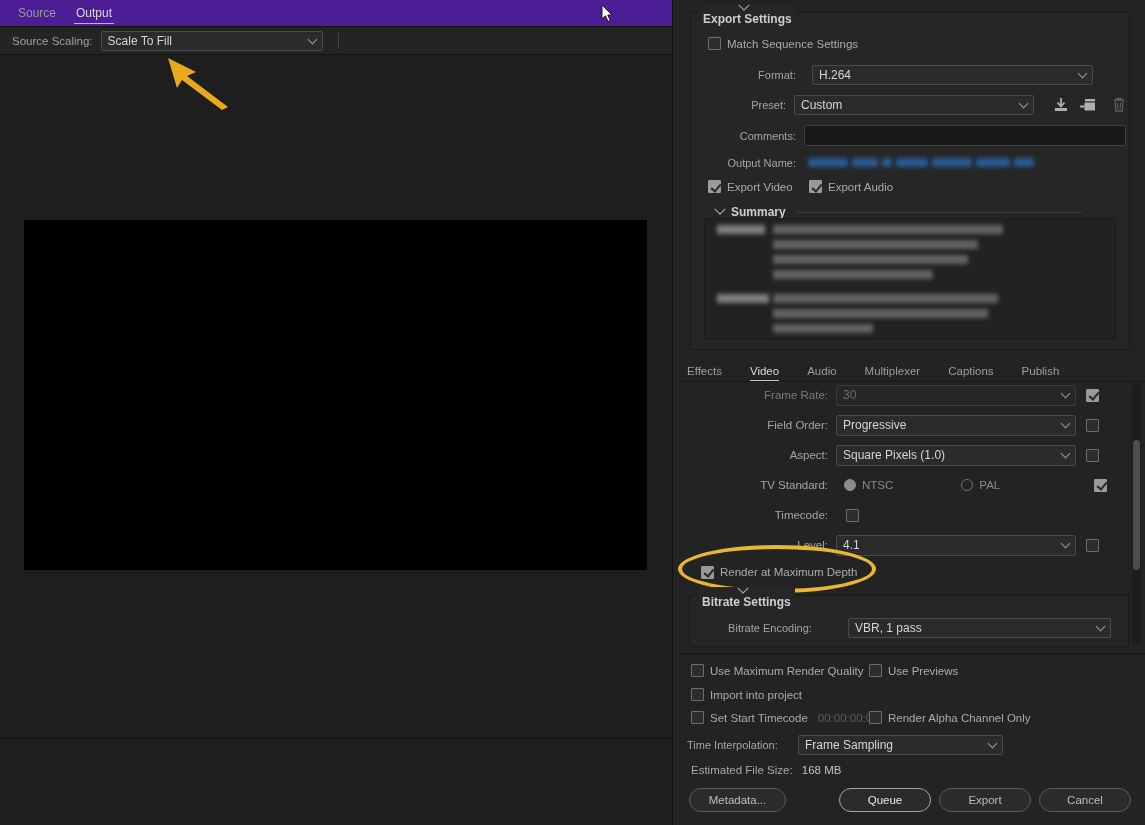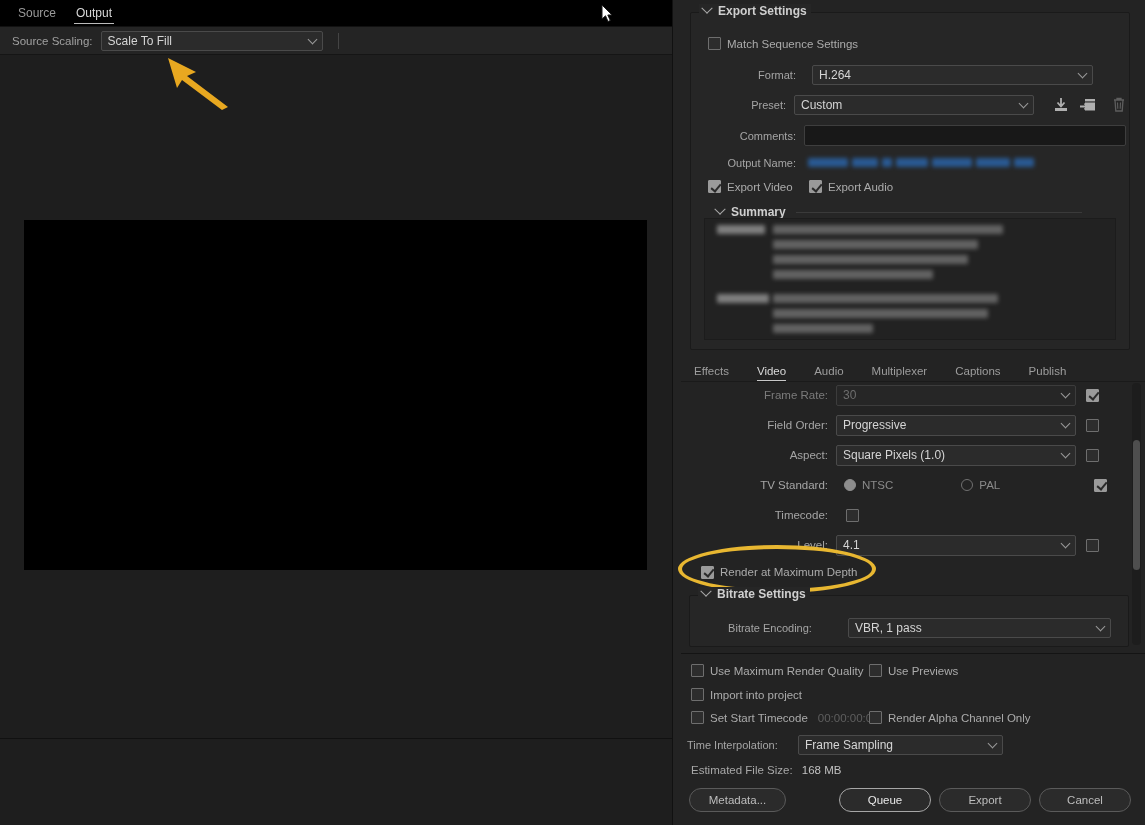--- a/index.html
+++ b/index.html
@@ -13,21 +13,21 @@
   }
   #root { position: relative; width: 1145px; height: 825px; }
 
   
   #left-panel {
     position: absolute; left: 0; top: 0; width: 672px; height: 825px;
     background: #1e1e1e;
   }
   #source-output-tabs {
     position: absolute; left: 0; top: 0; width: 672px; height: 27px;
-    background: #000000; border-bottom: 1px solid #111;
+    background: #4c1d95; border-bottom: 1px solid #111;
     display: flex; align-items: center;
   }
   .so-tab {
     padding: 0 10px; height: 27px; line-height: 27px;
     font-size: 12px; color: #9a9a9a; cursor: pointer;
     position: relative;
   }
   .so-tab:first-child { margin-left: 8px; }
   .so-tab.active { color: #d8d8d8; }
   .so-tab.active:after {
@@ -87,21 +87,21 @@
     position: absolute; left: 672px; top: 0; width: 473px; height: 825px;
     background: #232323; border-left: 1px solid #111;
   }
   .group-box {
     position: absolute; background: #262626;
     border: 1px solid #1a1a1a; border-radius: 2px;
   }
   #export-settings-box { left: 17px; top: 12px; width: 440px; height: 338px; }
   .grp-header {
     position: absolute; left: 8px; top: -9px; display: flex; align-items: center;
-    background: #262626; padding: 0 4px;
+    background: #262626; padding: 0 4px; flex-direction: column;
   }
   .grp-twisty {
     width: 8px; height: 8px; margin-right: 7px;
     border-right: 1.5px solid #a8a8a8; border-bottom: 1.5px solid #a8a8a8;
     transform: rotate(45deg) translate(-2px,-2px);
   }
   .grp-title { font-size: 12px; font-weight: bold; color: #cfcfcf; }
 
   .row { position: absolute; display: flex; align-items: center; }
   .fld-label { font-size: 11px; color: #a5a5a5; text-align: right; }
@@ -140,21 +140,21 @@
 
   
   #fmt-tabs {
     position: absolute; left: 681px; top: 358px; width: 464px; height: 24px;
     display: flex; align-items: flex-end; border-bottom: 1px solid #1a1a1a;
   }
   .fmt-tab {
     font-size: 11.5px; color: #9d9d9d; padding: 0 0 4px 0;
     margin-right: 28px; cursor: pointer; position: relative;
   }
-  .fmt-tab:first-child { margin-left: 13px; }
+  .fmt-tab:first-child { margin-left: 6px; }
   .fmt-tab.active { color: #d9d9d9; }
   .fmt-tab.active:after {
     content: ""; position: absolute; left: 0; right: 0; bottom: 0;
     height: 1.5px; background: #c8c8c8;
   }
 
   #video-settings-pane {
     position: absolute; left: 681px; top: 383px; width: 464px; height: 262px;
     overflow: hidden;
   }

